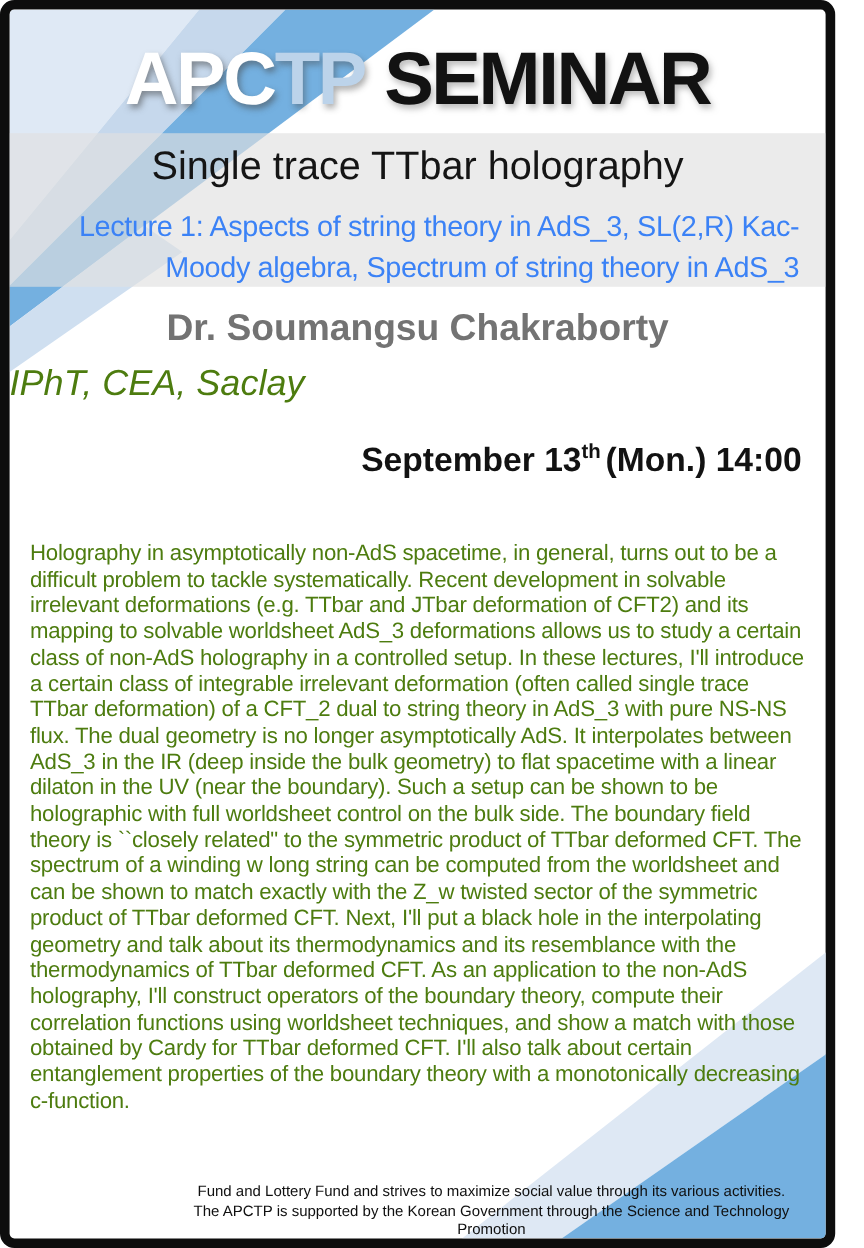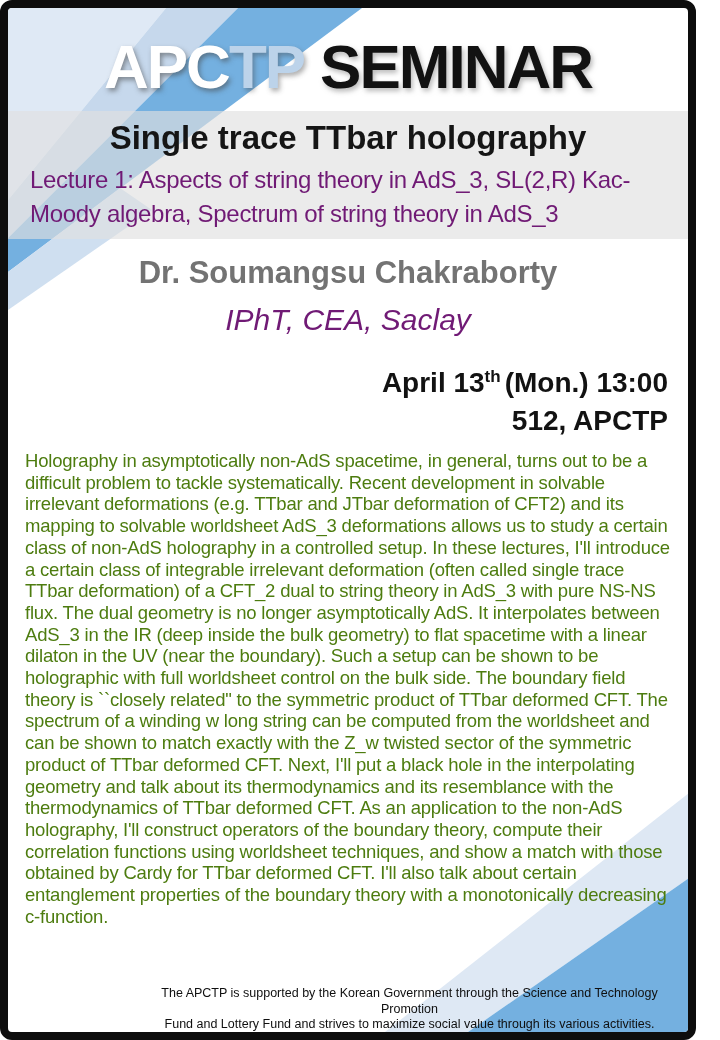--- a/index.html
+++ b/index.html
@@ -25,37 +25,37 @@
     font-size:62px;font-weight:bold;letter-spacing:-2px;
     line-height:1.05;
     white-space:nowrap;
   }
   .brand-apc{color:#ffffff;text-shadow:2px 3px 5px rgba(70,70,70,0.55);}
   .brand-tp{color:#bcd3ea;text-shadow:2px 3px 5px rgba(70,70,70,0.45);}
   .brand-seminar{color:#121212;margin-left:16px;text-shadow:2px 3px 5px rgba(130,130,130,0.55);}
   .band-title{
     position:absolute;top:111px;left:0;width:100%;
     text-align:center;
-    font-size:33px;font-weight:bold;color:#151515;
+    font-size:33px;font-weight:normal;color:#151515;
   }
   .band-subtitle{
-    position:absolute;top:155px;left:22px;right:22px;
-    text-align:left;
-    font-size:24px;line-height:34px;color:#701a75;
+    position:absolute;top:165px;left:22px;right:22px;
+    text-align:right;
+    font-size:24px;line-height:34px;color:#3b82f6;
     letter-spacing:-0.3px;
   }
   .speaker-name{
     position:absolute;top:247px;left:0;width:100%;
     text-align:center;
     font-size:31px;font-weight:bold;color:#737373;
   }
   .speaker-affiliation{
     position:absolute;top:295px;left:0;width:100%;
-    text-align:center;
-    font-size:30px;font-style:italic;color:#701a75;
+    text-align:left;
+    font-size:30px;font-style:italic;color:#4d7c0f;
   }
   .event-datetime{
     position:absolute;top:359px;right:20px;
     text-align:right;
     font-size:28px;font-weight:bold;color:#121212;
     white-space:nowrap;
   }
   .event-datetime sup{font-size:17px;margin-right:4px;}
   .event-venue{
     position:absolute;top:397px;right:20px;
@@ -102,26 +102,25 @@
   </div>
 
   <div class="band-title">Single trace TTbar holography</div>
 
   <div class="band-subtitle">Lecture 1: Aspects of string theory in AdS_3, SL(2,R) Kac-Moody algebra, Spectrum of string theory in AdS_3</div>
 
   <div class="speaker-name">Dr. Soumangsu Chakraborty</div>
 
   <div class="speaker-affiliation">IPhT, CEA, Saclay</div>
 
-  <div class="event-datetime"><span>April 13</span><sup>th</sup><span>(Mon.) 13:00</span></div>
+  <div class="event-datetime"><span>September 13</span><sup>th</sup><span>(Mon.) 14:00</span></div>
 
-  <div class="event-venue">512, APCTP</div>
 
   <div class="abstract">Holography in asymptotically non-AdS spacetime, in general,  turns out to be a difficult problem to tackle systematically. Recent development in solvable irrelevant deformations (e.g. TTbar and JTbar deformation of CFT2) and its mapping to solvable worldsheet AdS_3 deformations allows us to study a certain class of non-AdS holography in a controlled setup. In these lectures, I'll introduce a certain class of integrable irrelevant deformation (often called single trace TTbar deformation)  of a CFT_2 dual to string theory in AdS_3 with pure NS-NS flux. The dual geometry is no longer asymptotically AdS. It interpolates between AdS_3 in the IR (deep inside the bulk geometry) to flat spacetime with a linear dilaton in the UV (near the boundary). Such a setup can be shown to be holographic with full worldsheet control on the bulk side. The boundary field theory is ``closely related" to the symmetric product of TTbar deformed CFT. The spectrum of a winding w long string can be computed from the worldsheet and can be shown to match exactly with the Z_w twisted sector of the symmetric product of TTbar deformed CFT. Next, I'll put a black hole in the interpolating geometry and talk about its thermodynamics and its resemblance with the thermodynamics of TTbar deformed CFT. As an application to the non-AdS holography, I'll construct operators of the boundary theory, compute their correlation functions using worldsheet techniques, and show a match with those obtained by Cardy for TTbar deformed CFT. I'll also talk about certain entanglement properties of the boundary theory with a monotonically decreasing c-function.</div>
 
 
   <div class="footer-text">
+    <div class="footer-line-en">Fund and Lottery Fund  and strives to maximize  social value through its various activities.</div>
     <div class="footer-line-en">The APCTP  is supported by the Korean Government through the Science and Technology Promotion</div>
-    <div class="footer-line-en">Fund and Lottery Fund  and strives to maximize  social value through its various activities.</div>
     <div class="footer-line-ko">아시아태평양이론물리센터는 정부의 과학기술진흥기금 및 복권기금 지원으로 사회적 가치 제고에 힘쓰고 있습니다.</div>
   </div>
 
 </div>
 
 </body></html>

